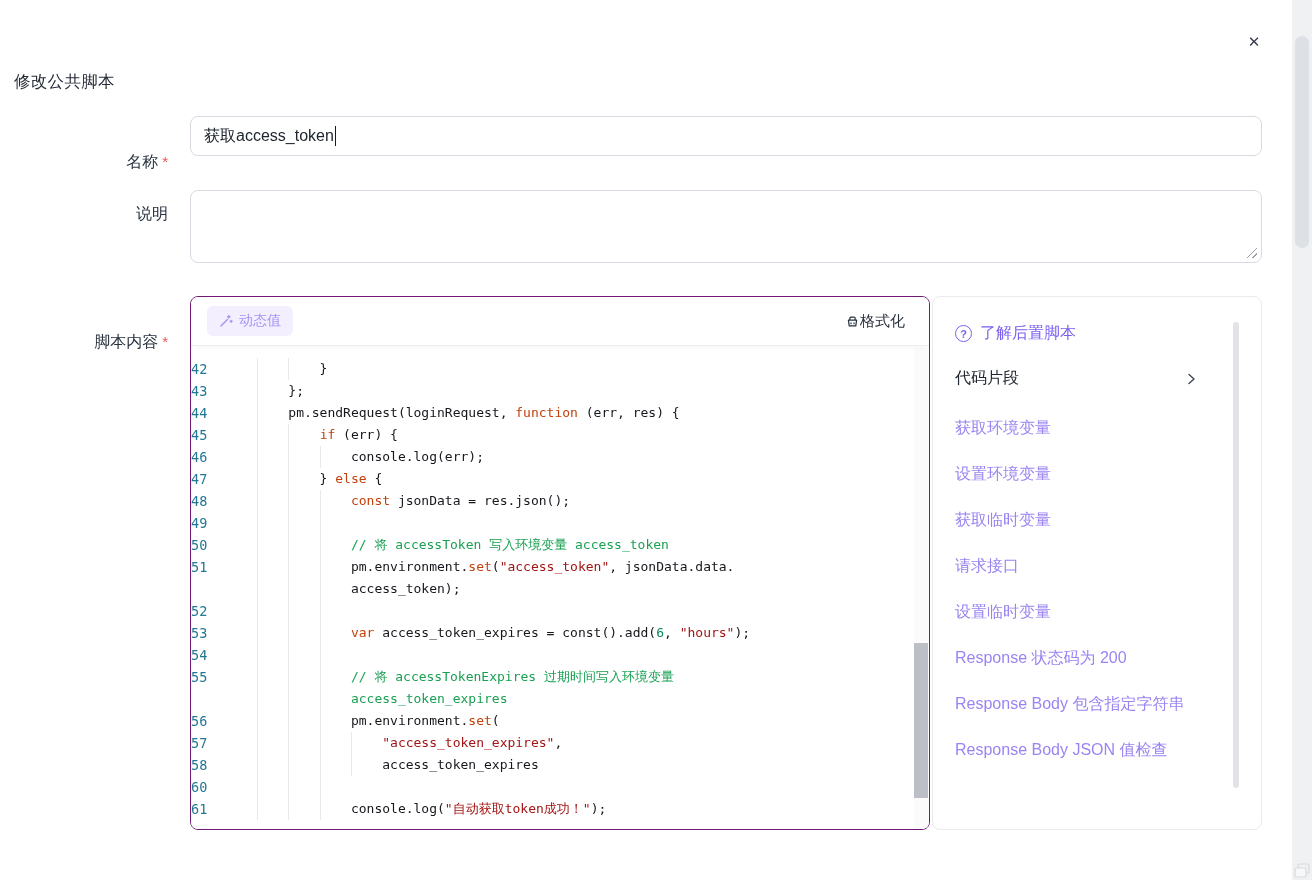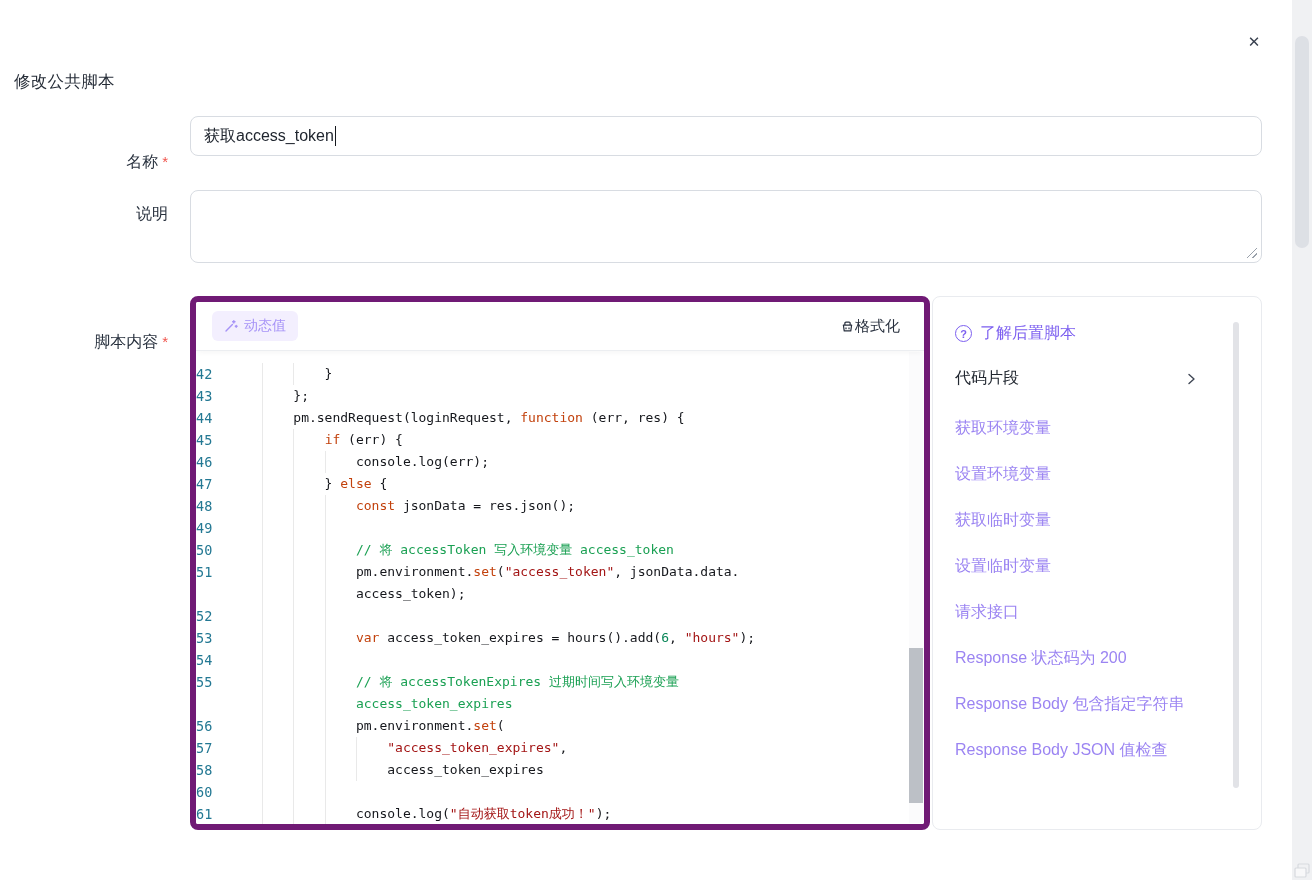--- a/index.html
+++ b/index.html
@@ -25,21 +25,21 @@
   .desc-area { position:absolute; left:190px; top:190px; width:1072px; height:73px;
     border:1px solid #d8dce2; border-radius:8px; background:#fff; }
   .resize-grip { position:absolute; right:4px; bottom:4px; width:10px; height:10px;
     background:
       linear-gradient(135deg, transparent 0 46%, #9aa1ab 46% 54%, transparent 54%) ,
       linear-gradient(135deg, transparent 0 72%, #9aa1ab 72% 82%, transparent 82%);
   }
 
   
   .editor-panel { position:absolute; left:190px; top:296px; width:740px; height:534px;
-    border:6px solid #701a75; border-radius:8px; background:#fff; overflow:hidden; }
+    border:1px solid #701a75; border-radius:8px; background:#fff; overflow:hidden; }
   .editor-toolbar { position:relative; height:49px; display:flex; align-items:center;
     justify-content:space-between; padding:0 24px 0 16px; border-bottom:1px solid #eceef1;
     box-shadow:0 3px 6px -2px rgba(31,35,41,.05); background:#fff; z-index:2; }
   .dyn-btn { display:inline-flex; align-items:center; gap:6px; background:#f3effe; color:#a693f7;
     font-size:14px; padding:6px 12px; border-radius:6px; cursor:pointer; }
   .fmt-btn { display:inline-flex; align-items:center; color:#28303e; font-size:15px; cursor:pointer; }
 
   .code-area { position:relative; height:483px; overflow:hidden; padding-top:12px; background:#fff; }
   .cl { display:flex; height:auto; }
   .ln { flex:0 0 46px; text-align:left; padding-right:0; font-family:"DejaVu Sans Mono","Liberation Mono",monospace;
@@ -156,21 +156,21 @@
         <span class="ln">51</span>
         <pre class="ct"><span>            pm.environment.</span><span class="tk-k">set</span><span>(</span><span class="tk-s">"access_token"</span><span>, jsonData.data.
             access_token);</span><i class="g" style="left: calc(0ch + 10px);"></i><i class="g" style="left: calc(4ch + 10px);"></i><i class="g" style="left: calc(8ch + 10px);"></i></pre>
       </div>
       <div class="cl">
         <span class="ln">52</span>
         <pre class="ct"><span></span><i class="g" style="left: calc(0ch + 10px);"></i><i class="g" style="left: calc(4ch + 10px);"></i><i class="g" style="left: calc(8ch + 10px);"></i></pre>
       </div>
       <div class="cl">
         <span class="ln">53</span>
-        <pre class="ct"><span>            </span><span class="tk-k">var</span><span> access_token_expires = hours().add(</span><span class="tk-n">6</span><span>, </span><span class="tk-s">"hours"</span><span>);</span><i class="g" style="left: calc(0ch + 10px);"></i><i class="g" style="left: calc(4ch + 10px);"></i><i class="g" style="left: calc(8ch + 10px);"></i></pre>
+        <pre class="ct"><span>            </span><span class="tk-k">var</span><span> access_token_expires = const().add(</span><span class="tk-n">6</span><span>, </span><span class="tk-s">"hours"</span><span>);</span><i class="g" style="left: calc(0ch + 10px);"></i><i class="g" style="left: calc(4ch + 10px);"></i><i class="g" style="left: calc(8ch + 10px);"></i></pre>
       </div>
       <div class="cl">
         <span class="ln">54</span>
         <pre class="ct"><span></span><i class="g" style="left: calc(0ch + 10px);"></i><i class="g" style="left: calc(4ch + 10px);"></i><i class="g" style="left: calc(8ch + 10px);"></i></pre>
       </div>
       <div class="cl">
         <span class="ln">55</span>
         <pre class="ct"><span>            </span><span class="tk-c">// 将 accessTokenExpires 过期时间写入环境变量
             access_token_expires</span><i class="g" style="left: calc(0ch + 10px);"></i><i class="g" style="left: calc(4ch + 10px);"></i><i class="g" style="left: calc(8ch + 10px);"></i></pre>
       </div>
@@ -207,22 +207,22 @@
   <div class="snippets-row">
     <span>代码片段</span>
     <svg width="16" height="16" viewBox="0 0 16 16" fill="none" stroke="#3f4654" stroke-width="1.4" stroke-linecap="round" stroke-linejoin="round">
       <path d="M6 3.5 L11 8 L6 12.5"></path>
     </svg>
   </div>
   <div class="snippet-links">
     <div class="snippet-link">获取环境变量</div>
     <div class="snippet-link">设置环境变量</div>
     <div class="snippet-link">获取临时变量</div>
+    <div class="snippet-link">请求接口</div>
     <div class="snippet-link">设置临时变量</div>
-    <div class="snippet-link">请求接口</div>
     <div class="snippet-link">Response 状态码为 200</div>
     <div class="snippet-link">Response Body 包含指定字符串</div>
     <div class="snippet-link">Response Body JSON 值检查</div>
   </div>
 </div>
 <div class="side-scrollbar-thumb"></div>
 
 <div class="page-scrollbar-track"></div>
 <div class="page-scrollbar-thumb"></div>
 

